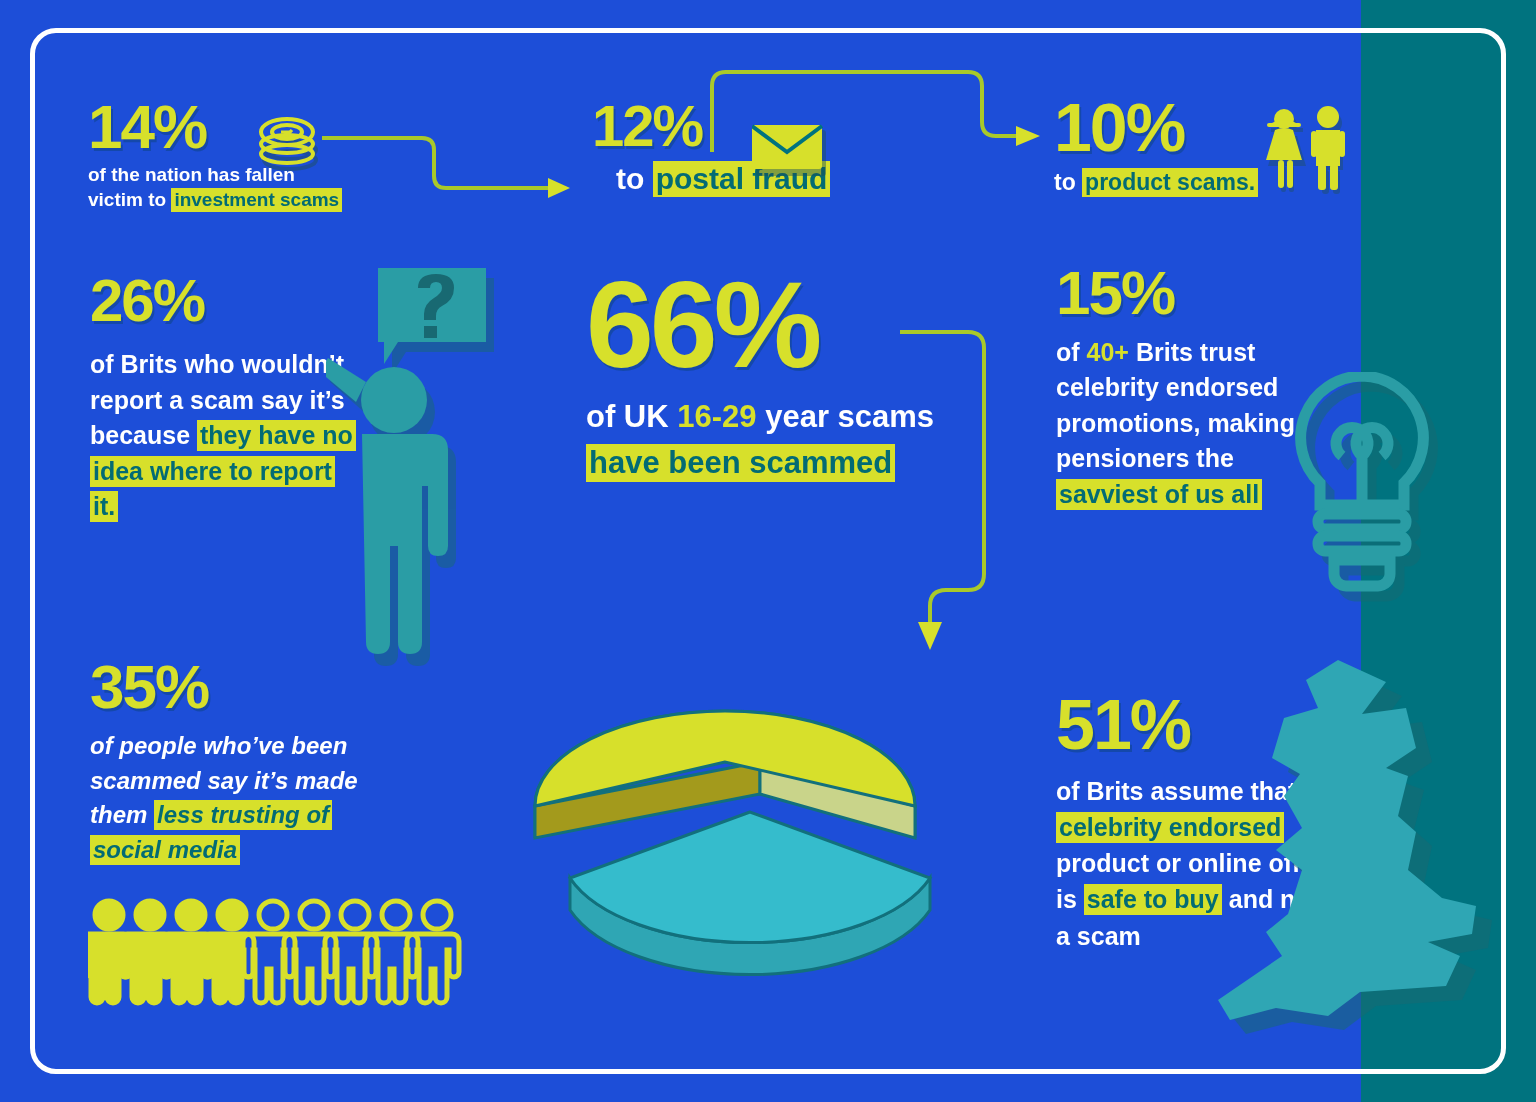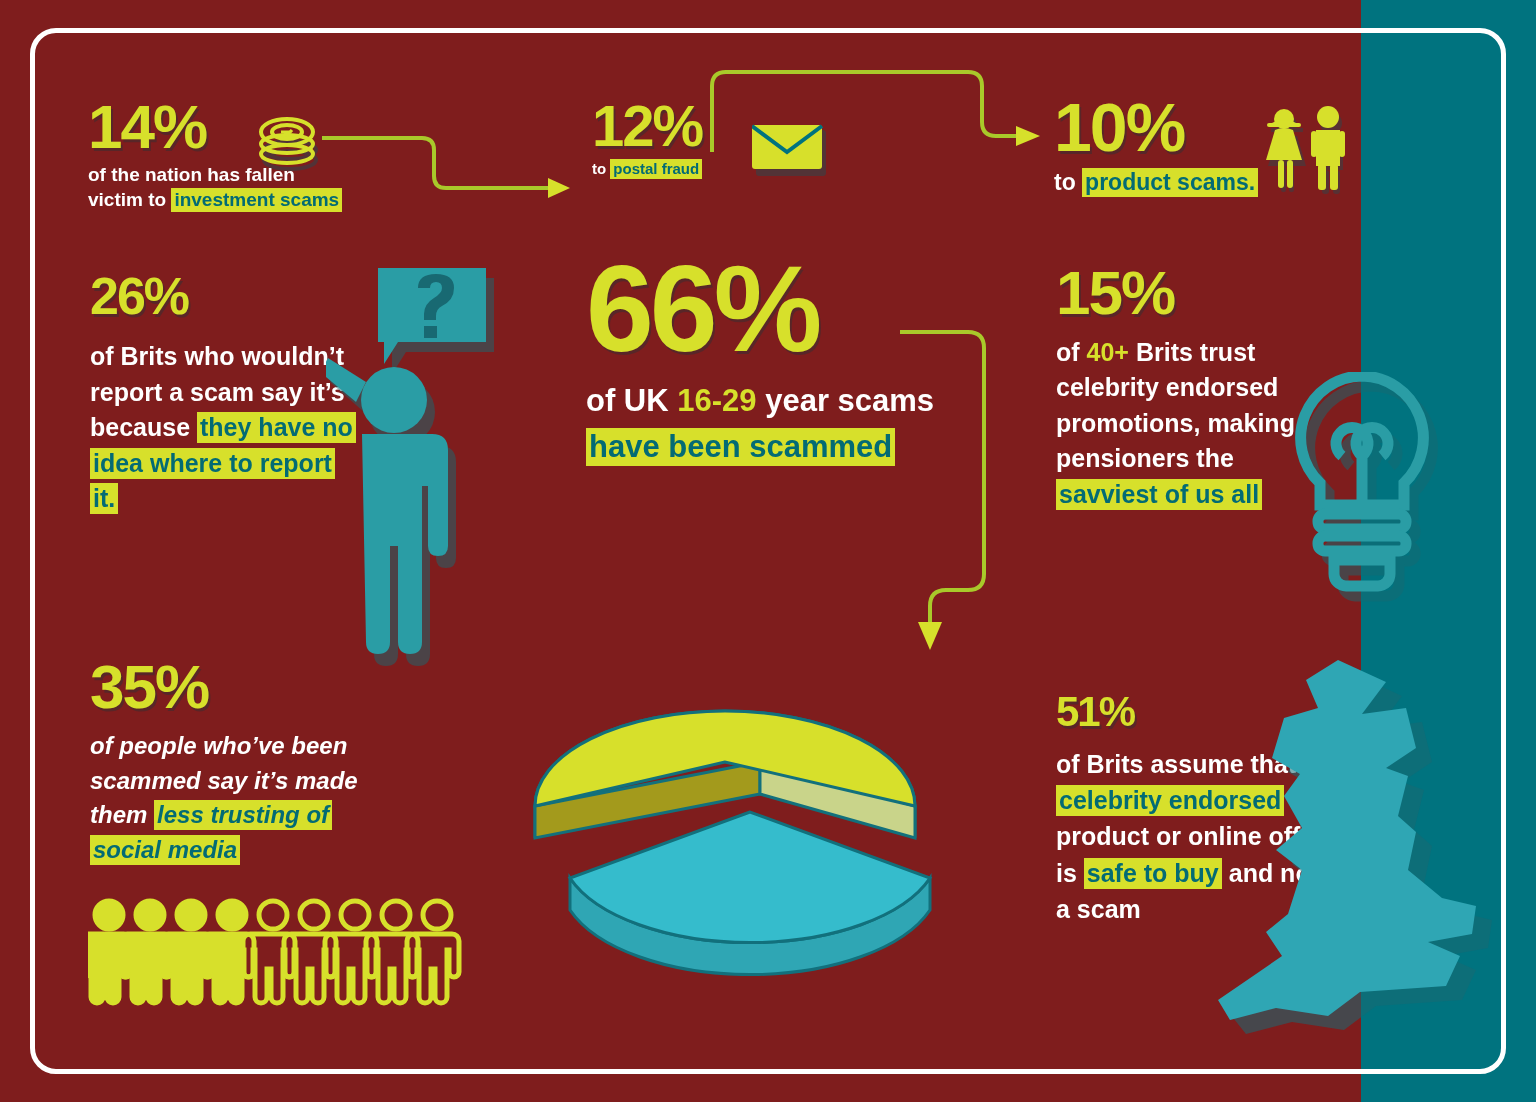--- a/index.html
+++ b/index.html
@@ -5,21 +5,21 @@
   * { box-sizing: border-box; margin: 0; padding: 0; }
   html, body {
     width: 1536px; height: 1102px;
     background: #00737f;
     font-family: "Liberation Sans", sans-serif;
     overflow: hidden;
   }
   #stage {
     position: relative;
     width: 1361px; height: 1102px;
-    background: #7f1d1d;
+    background: #1d4ed8;
     padding-left: 28px;
   }
   .frame {
     position: absolute;
     left: 30px; top: 28px;
     width: 1476px; height: 1046px;
     border: 5px solid #ffffff;
     border-radius: 26px;
     pointer-events: none;
   }
@@ -48,44 +48,44 @@
 
   
   .blk { position: absolute; }
 
   #stat-14 { left: 88px; top: 98px; width: 380px; }
   #stat-14 .pct { font-size: 62px; }
   #stat-14 .body-txt { font-size: 19px; margin-top: 6px; }
 
   #stat-12 { left: 592px; top: 98px; width: 300px; }
   #stat-12 .pct { font-size: 58px; }
-  #stat-12 .body-txt { font-size: 15px; margin-top: 6px; }
+  #stat-12 .body-txt { font-size: 30px; margin-top: 6px; margin-left: 24px; }
 
   #stat-10 { left: 1054px; top: 95px; width: 300px; }
   #stat-10 .pct { font-size: 68px; }
   #stat-10 .body-txt { font-size: 23px; margin-top: 8px; }
 
   #stat-26 { left: 90px; top: 272px; width: 270px; }
-  #stat-26 .pct { font-size: 52px; }
+  #stat-26 .pct { font-size: 60px; }
   #stat-26 .body-txt { font-size: 25px; margin-top: 18px; line-height: 1.42; }
 
-  #stat-66 { left: 586px; top: 252px; width: 360px; }
+  #stat-66 { left: 586px; top: 268px; width: 360px; }
   #stat-66 .pct { font-size: 122px; letter-spacing: -4px; }
   #stat-66 .body-txt { font-size: 31px; margin-top: 10px; line-height: 1.50; }
 
   #stat-15 { left: 1056px; top: 264px; width: 250px; }
   #stat-15 .pct { font-size: 62px; }
   #stat-15 .body-txt { font-size: 25px; margin-top: 12px; line-height: 1.42; }
 
   #stat-35 { left: 90px; top: 658px; width: 310px; }
   #stat-35 .pct { font-size: 62px; }
   #stat-35 .body-txt { font-size: 24px; margin-top: 12px; line-height: 1.45; font-style: italic; }
 
   #stat-51 { left: 1056px; top: 692px; width: 280px; }
-  #stat-51 .pct { font-size: 42px; }
+  #stat-51 .pct { font-size: 70px; }
   #stat-51 .body-txt { font-size: 25px; margin-top: 14px; line-height: 1.45; }
 
   
   .art { position: absolute; }
   #coins-icon    { left: 258px; top: 112px; }
   #envelope-icon { left: 752px; top: 120px; }
   #couple-icon   { left: 1262px; top: 104px; }
   #thinker-art   { left: 326px; top: 268px; }
   #bulb-art      { left: 1280px; top: 372px; }
   #map-art       { left: 1218px; top: 660px; }

